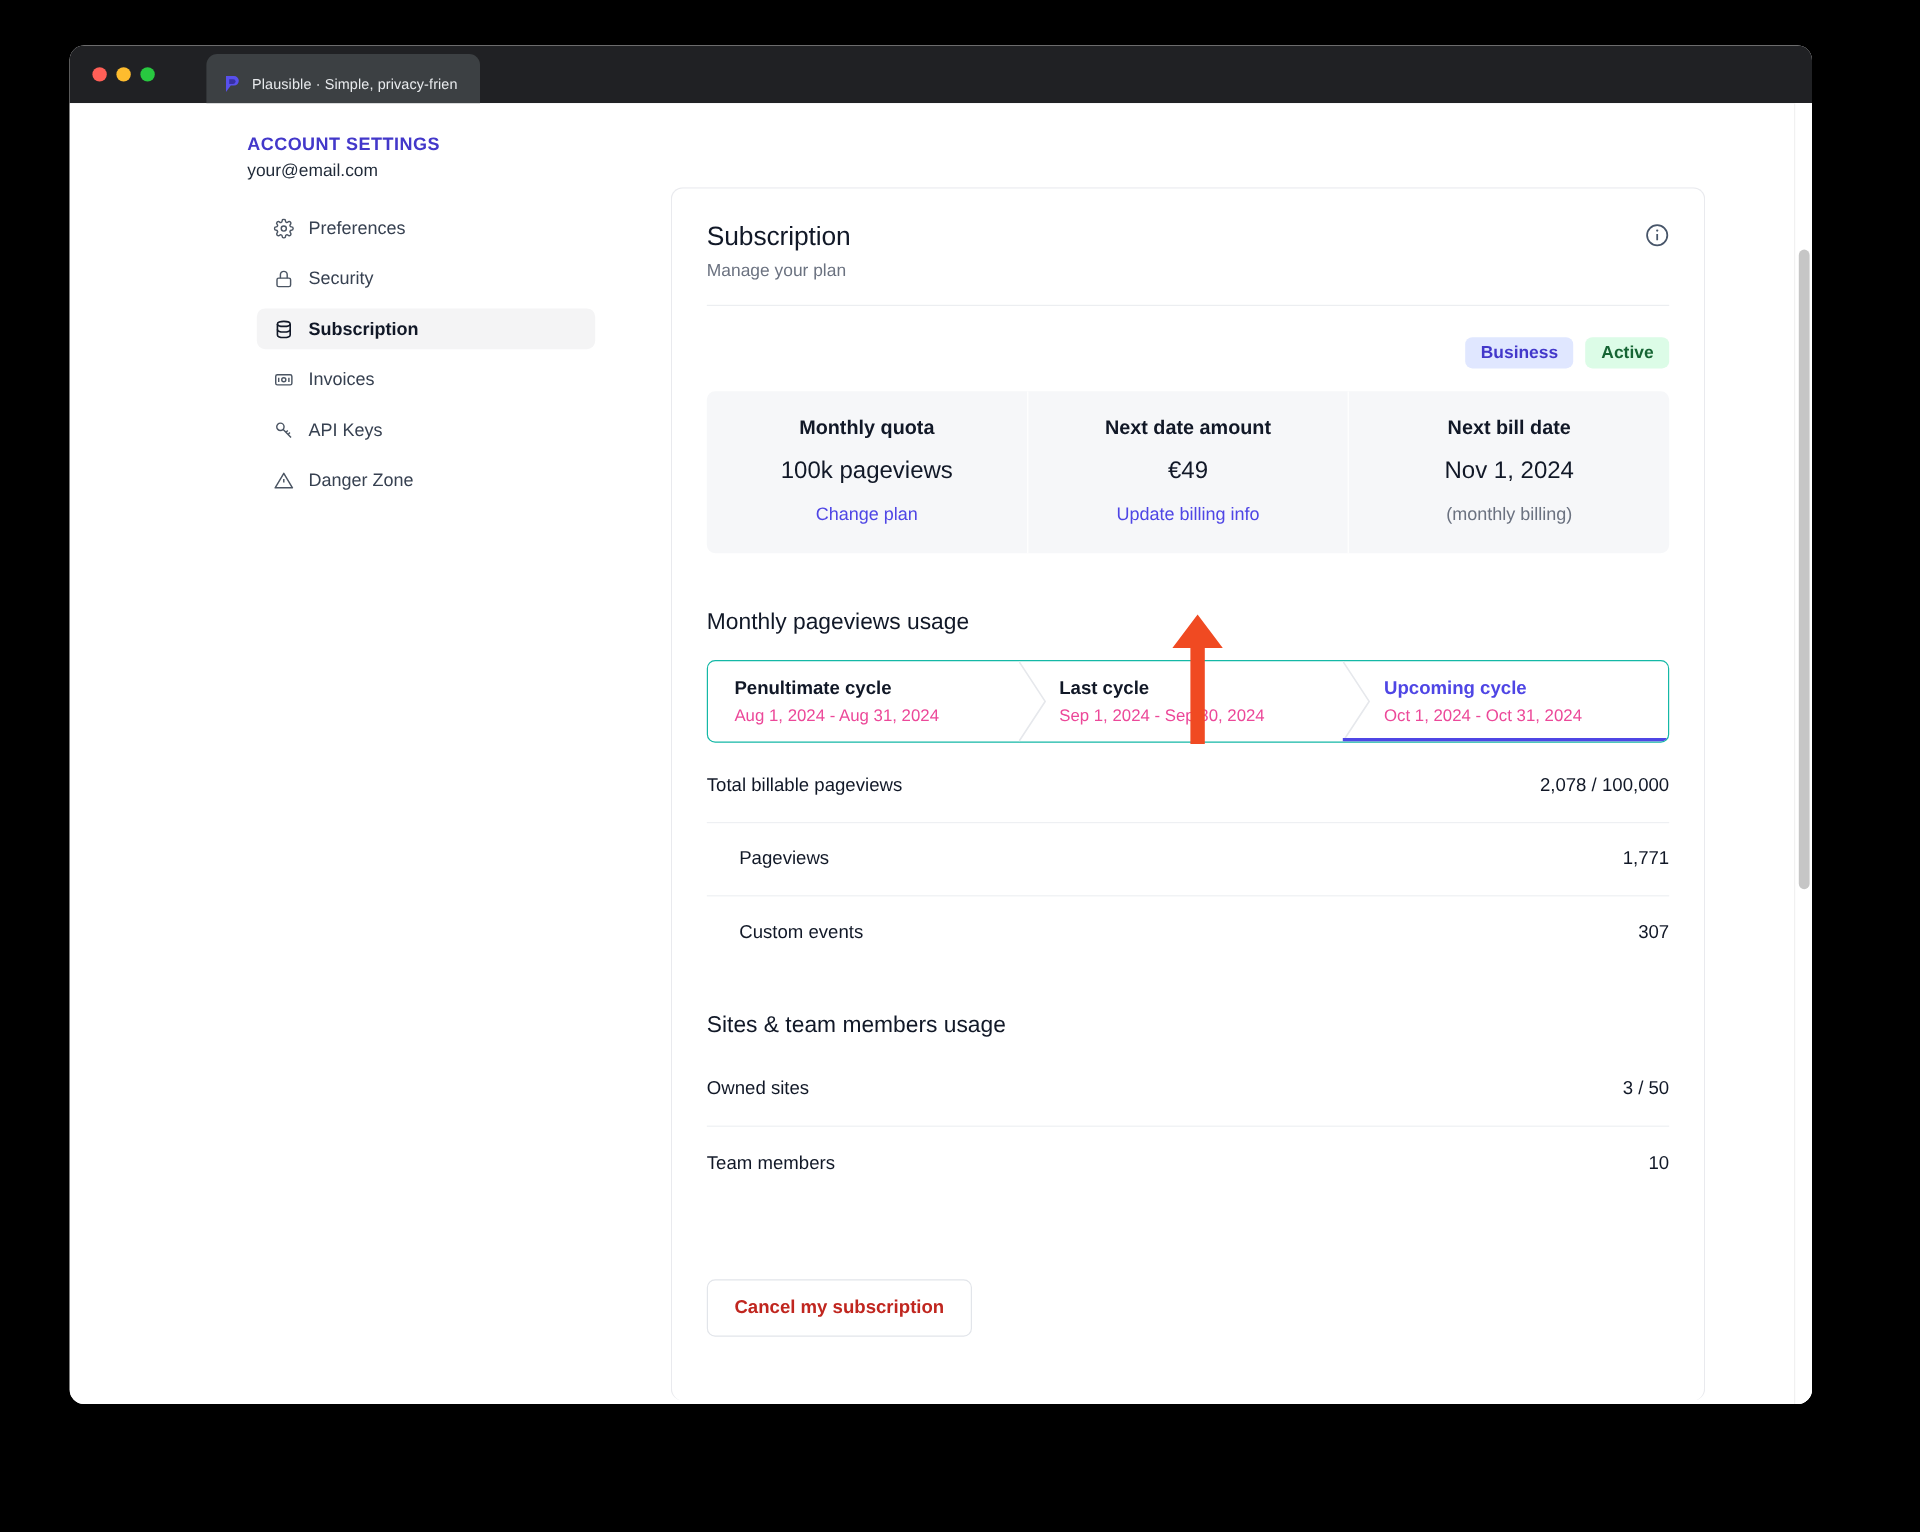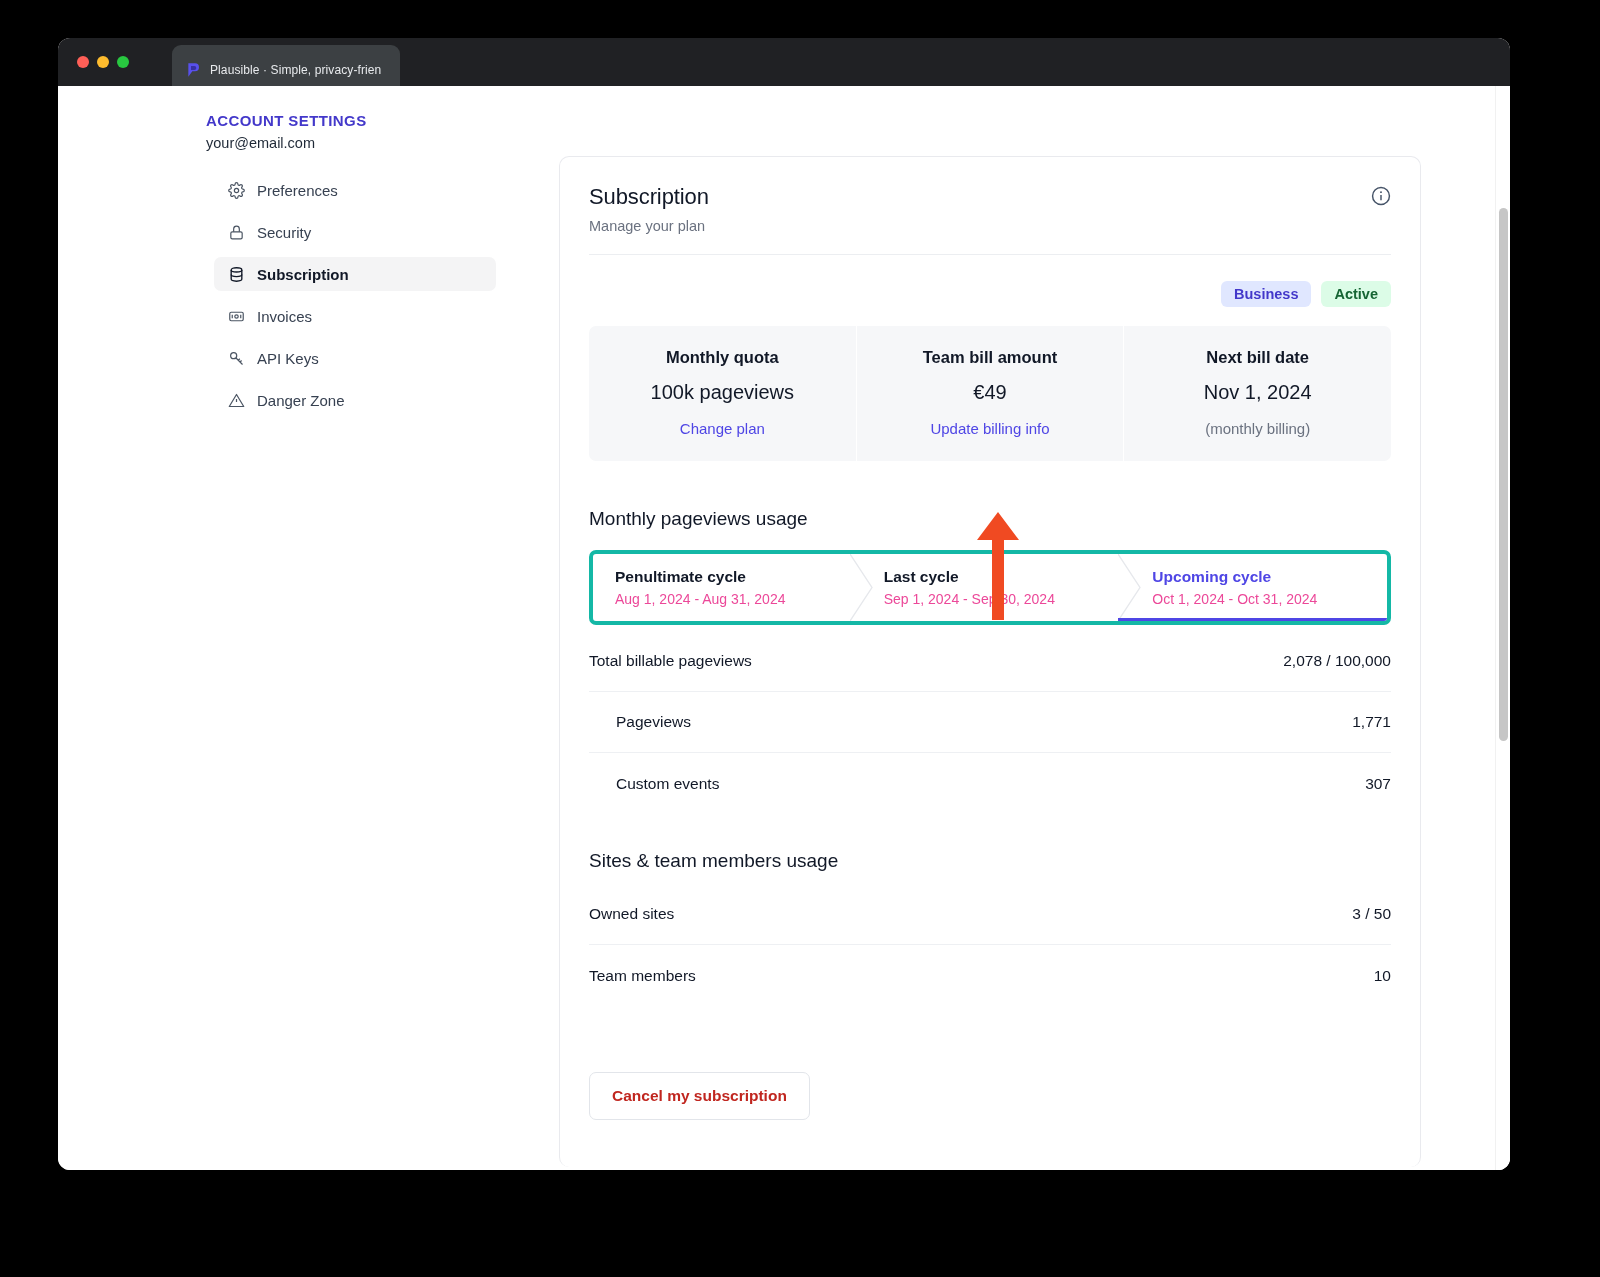--- a/index.html
+++ b/index.html
@@ -228,21 +228,21 @@
     font-size: 19px;
     color: #111827;
     padding: 0 29px;
     margin-top: 47px;
   }
 
   
   .cycles {
     margin: 20px 29px 0 29px;
     display: flex;
-    border: 4px solid #14b8a6;
+    border: 1px solid #14b8a6;
     border-radius: 7px;
     overflow: hidden;
     background: #ffffff;
   }
   .cycle {
     flex: 1 1 0;
     position: relative;
     padding: 14px 0 14px 22px;
     cursor: pointer;
   }
@@ -439,21 +439,21 @@
         <span class="badge status">Active</span>
       </div>
 
       <div class="stats">
         <div class="stat">
           <div class="stat-label">Monthly quota</div>
           <div class="stat-value">100k pageviews</div>
           <div class="stat-action">Change plan</div>
         </div>
         <div class="stat">
-          <div class="stat-label">Team bill amount</div>
+          <div class="stat-label">Next date amount</div>
           <div class="stat-value">€49</div>
           <div class="stat-action">Update billing info</div>
         </div>
         <div class="stat">
           <div class="stat-label">Next bill date</div>
           <div class="stat-value">Nov 1, 2024</div>
           <div class="stat-note">(monthly billing)</div>
         </div>
       </div>
 

